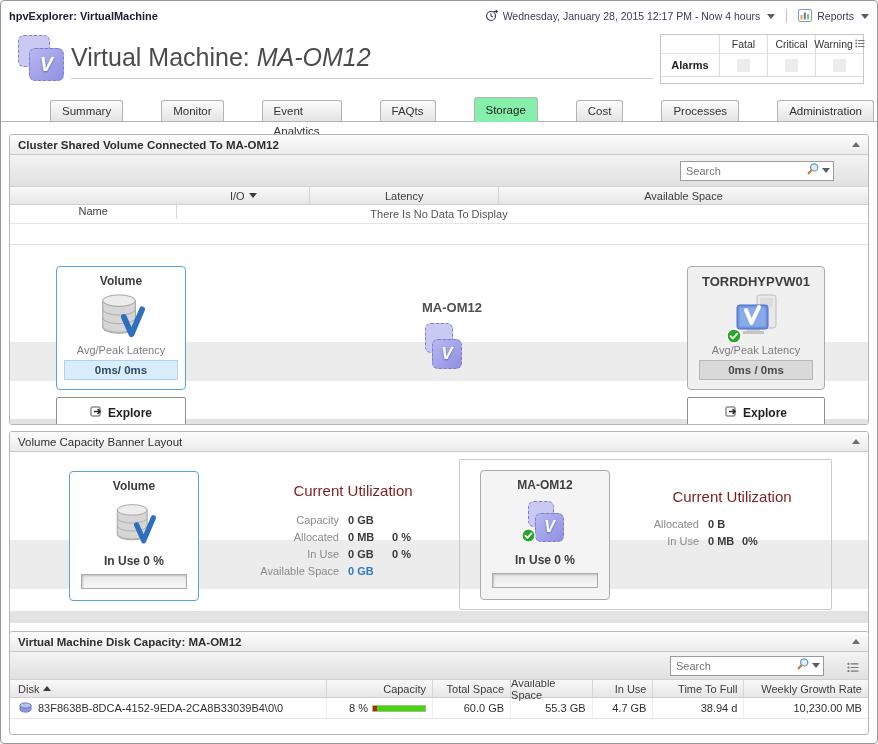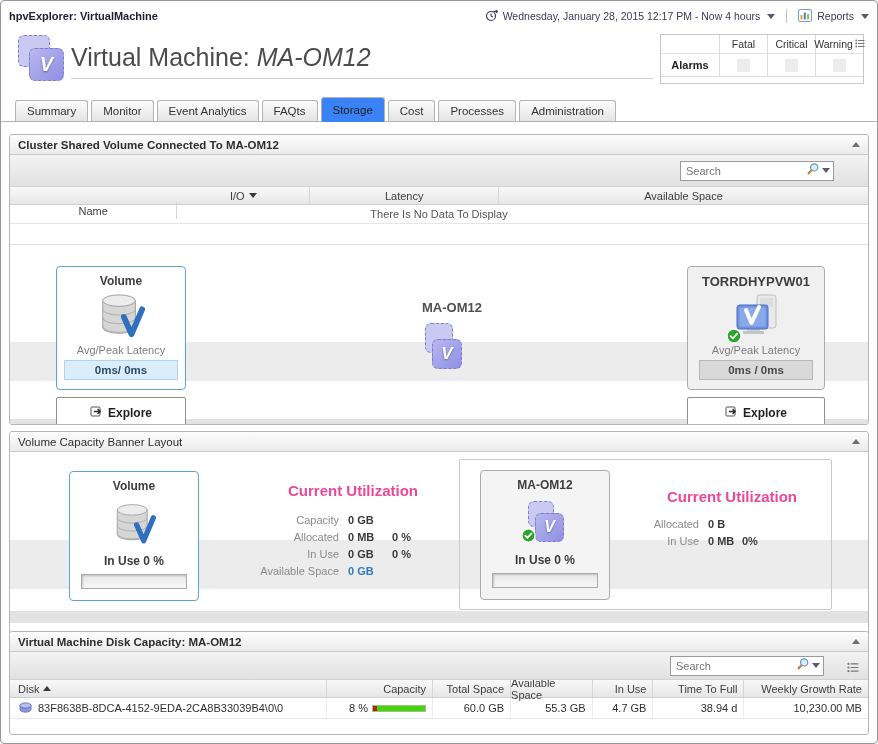--- a/index.html
+++ b/index.html
@@ -30,22 +30,22 @@
   .ac0{width:58px;}.ac{width:47px;}
   .alarm-head .alarm-cell{height:18px;}
   .alarm-body .alarm-cell{height:22px;border-top:1px solid #e2e2e2;}
   .alarm-label{font-weight:bold;font-size:11px;color:#222;}
   .alarm-sq{width:13px;height:13px;background:#ececec;}
   .alarm-foot{height:6px;border-top:1px solid #dcdcdc;}
   .mini-menu{margin-left:2px;}
 
   
   .tabs{position:absolute;top:96px;left:0;right:0;height:25px;padding-left:14px;display:flex;align-items:flex-end;border-bottom:1px solid #b3b3b3;box-sizing:border-box;}
-  .tab{height:20px;line-height:20px;padding:0 11px;margin-right:3px;background:linear-gradient(#fcfcfc,#e4e4e4);border:1px solid #b3b3b3;border-bottom:none;border-radius:3px 3px 0 0;font-size:11.5px;color:#333;cursor:default;}
-  .tab.active{height:24px;line-height:24px;background:#3b82f6;margin-bottom:-1px;z-index:2;color:#222;}
+  .tab{height:20px;line-height:20px;padding:0 11px;margin-right:3px;background:linear-gradient(#fcfcfc,#e4e4e4);border:1px solid #b3b3b3;border-bottom:none;border-radius:3px 3px 0 0;font-size:11.5px;color:#333;cursor:default;margin-left:35px;}
+  .tab.active{height:24px;line-height:24px;background:#86efac;margin-bottom:-1px;z-index:2;color:#222;}
 
   
   .panel{position:absolute;left:8px;width:860px;border:1px solid #b5b5b5;border-radius:3px;background:#fff;overflow:hidden;box-sizing:border-box;}
   #panel-csv{top:133px;height:291px;}
   #panel-capacity{top:430px;height:222px;}
   #panel-disk{top:630px;height:104px;}
   .panel-header{height:20px;background:linear-gradient(#fdfdfd,#ebebeb);border-bottom:1px solid #c9c9c9;display:flex;align-items:center;padding:0 8px;font-size:11.5px;color:#2e2e2e;box-sizing:border-box;}
   .panel-header.bold .ph-title{font-weight:bold;}
   .collapse{margin-left:auto;width:0;height:0;border-left:4px solid transparent;border-right:4px solid transparent;border-bottom:5px solid #6e6e6e;}
 
@@ -83,21 +83,21 @@
   .node-label{position:absolute;text-align:center;font-size:13px;font-weight:bold;color:#4f4f4f;}
   .vm-node-icon{position:absolute;width:46px;height:52px;cursor:pointer;}
   .badge{position:absolute;}
 
   
   .p2-content{position:relative;height:171px;background:#fff;}
   .band.p2{top:88px;height:49px;}
   .in-use{font-size:12px;font-weight:bold;color:#3c3c3c;margin-bottom:6px;}
   .pbar{width:104px;height:13px;border:1px solid #ababab;background:linear-gradient(#e7e7e7,#f7f7f7);box-shadow:inset 1px 1px 2px rgba(0,0,0,.18);margin-bottom:11px;}
   .util{position:absolute;}
-  .util-title{font-size:15px;font-weight:bold;color:#ec4899;text-align:center;}
+  .util-title{font-size:15px;font-weight:normal;color:#7f1d1d;text-align:center;}
   .util-rows{margin-top:12px;font-size:11px;}
   .util-row{display:flex;height:17px;align-items:center;}
   .ulabel{text-align:right;color:#8b8b8b;padding-right:9px;box-sizing:border-box;}
   .util-left .ulabel{width:120px;}
   .util-right .ulabel{width:66px;}
   .uval{font-weight:bold;color:#3a3a3a;min-width:44px;}
   .upct{font-weight:bold;color:#3a3a3a;}
   .uval.blue{color:#2e7cc0;}
   .groupbox{position:absolute;left:449px;top:7px;width:373px;height:151px;border:1px solid #c9c9c9;border-radius:2px;box-sizing:border-box;}
 

